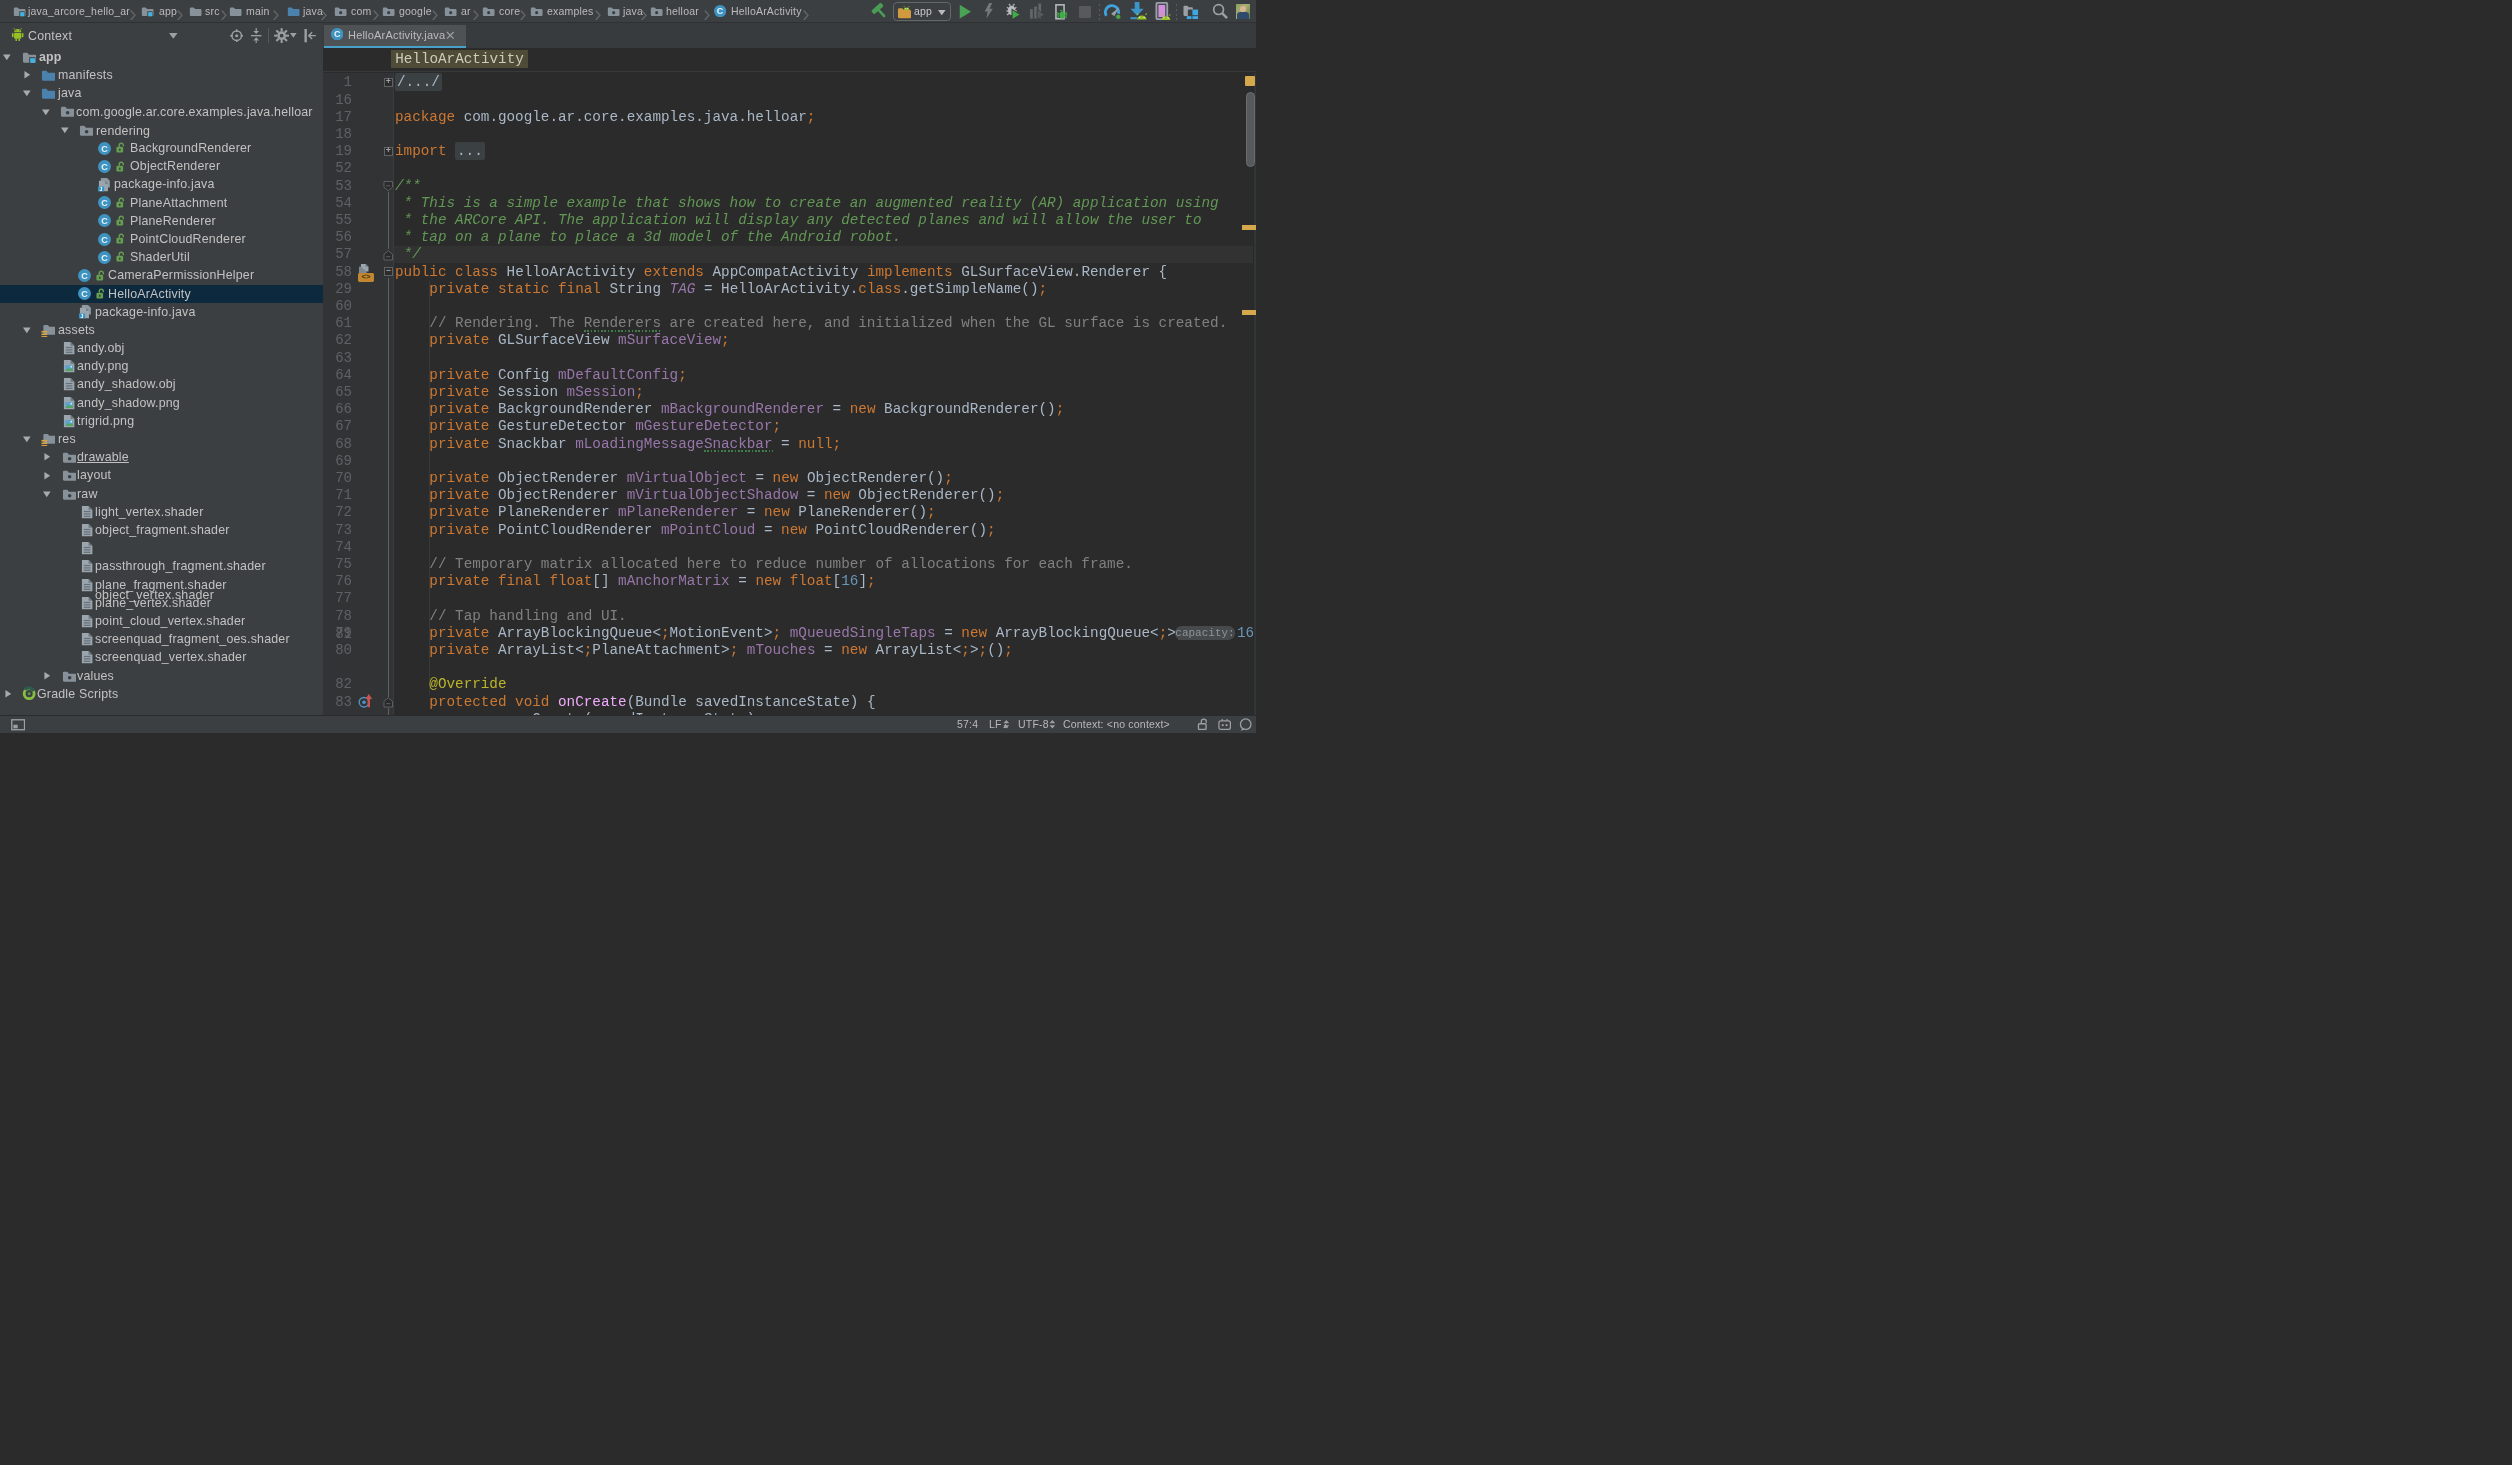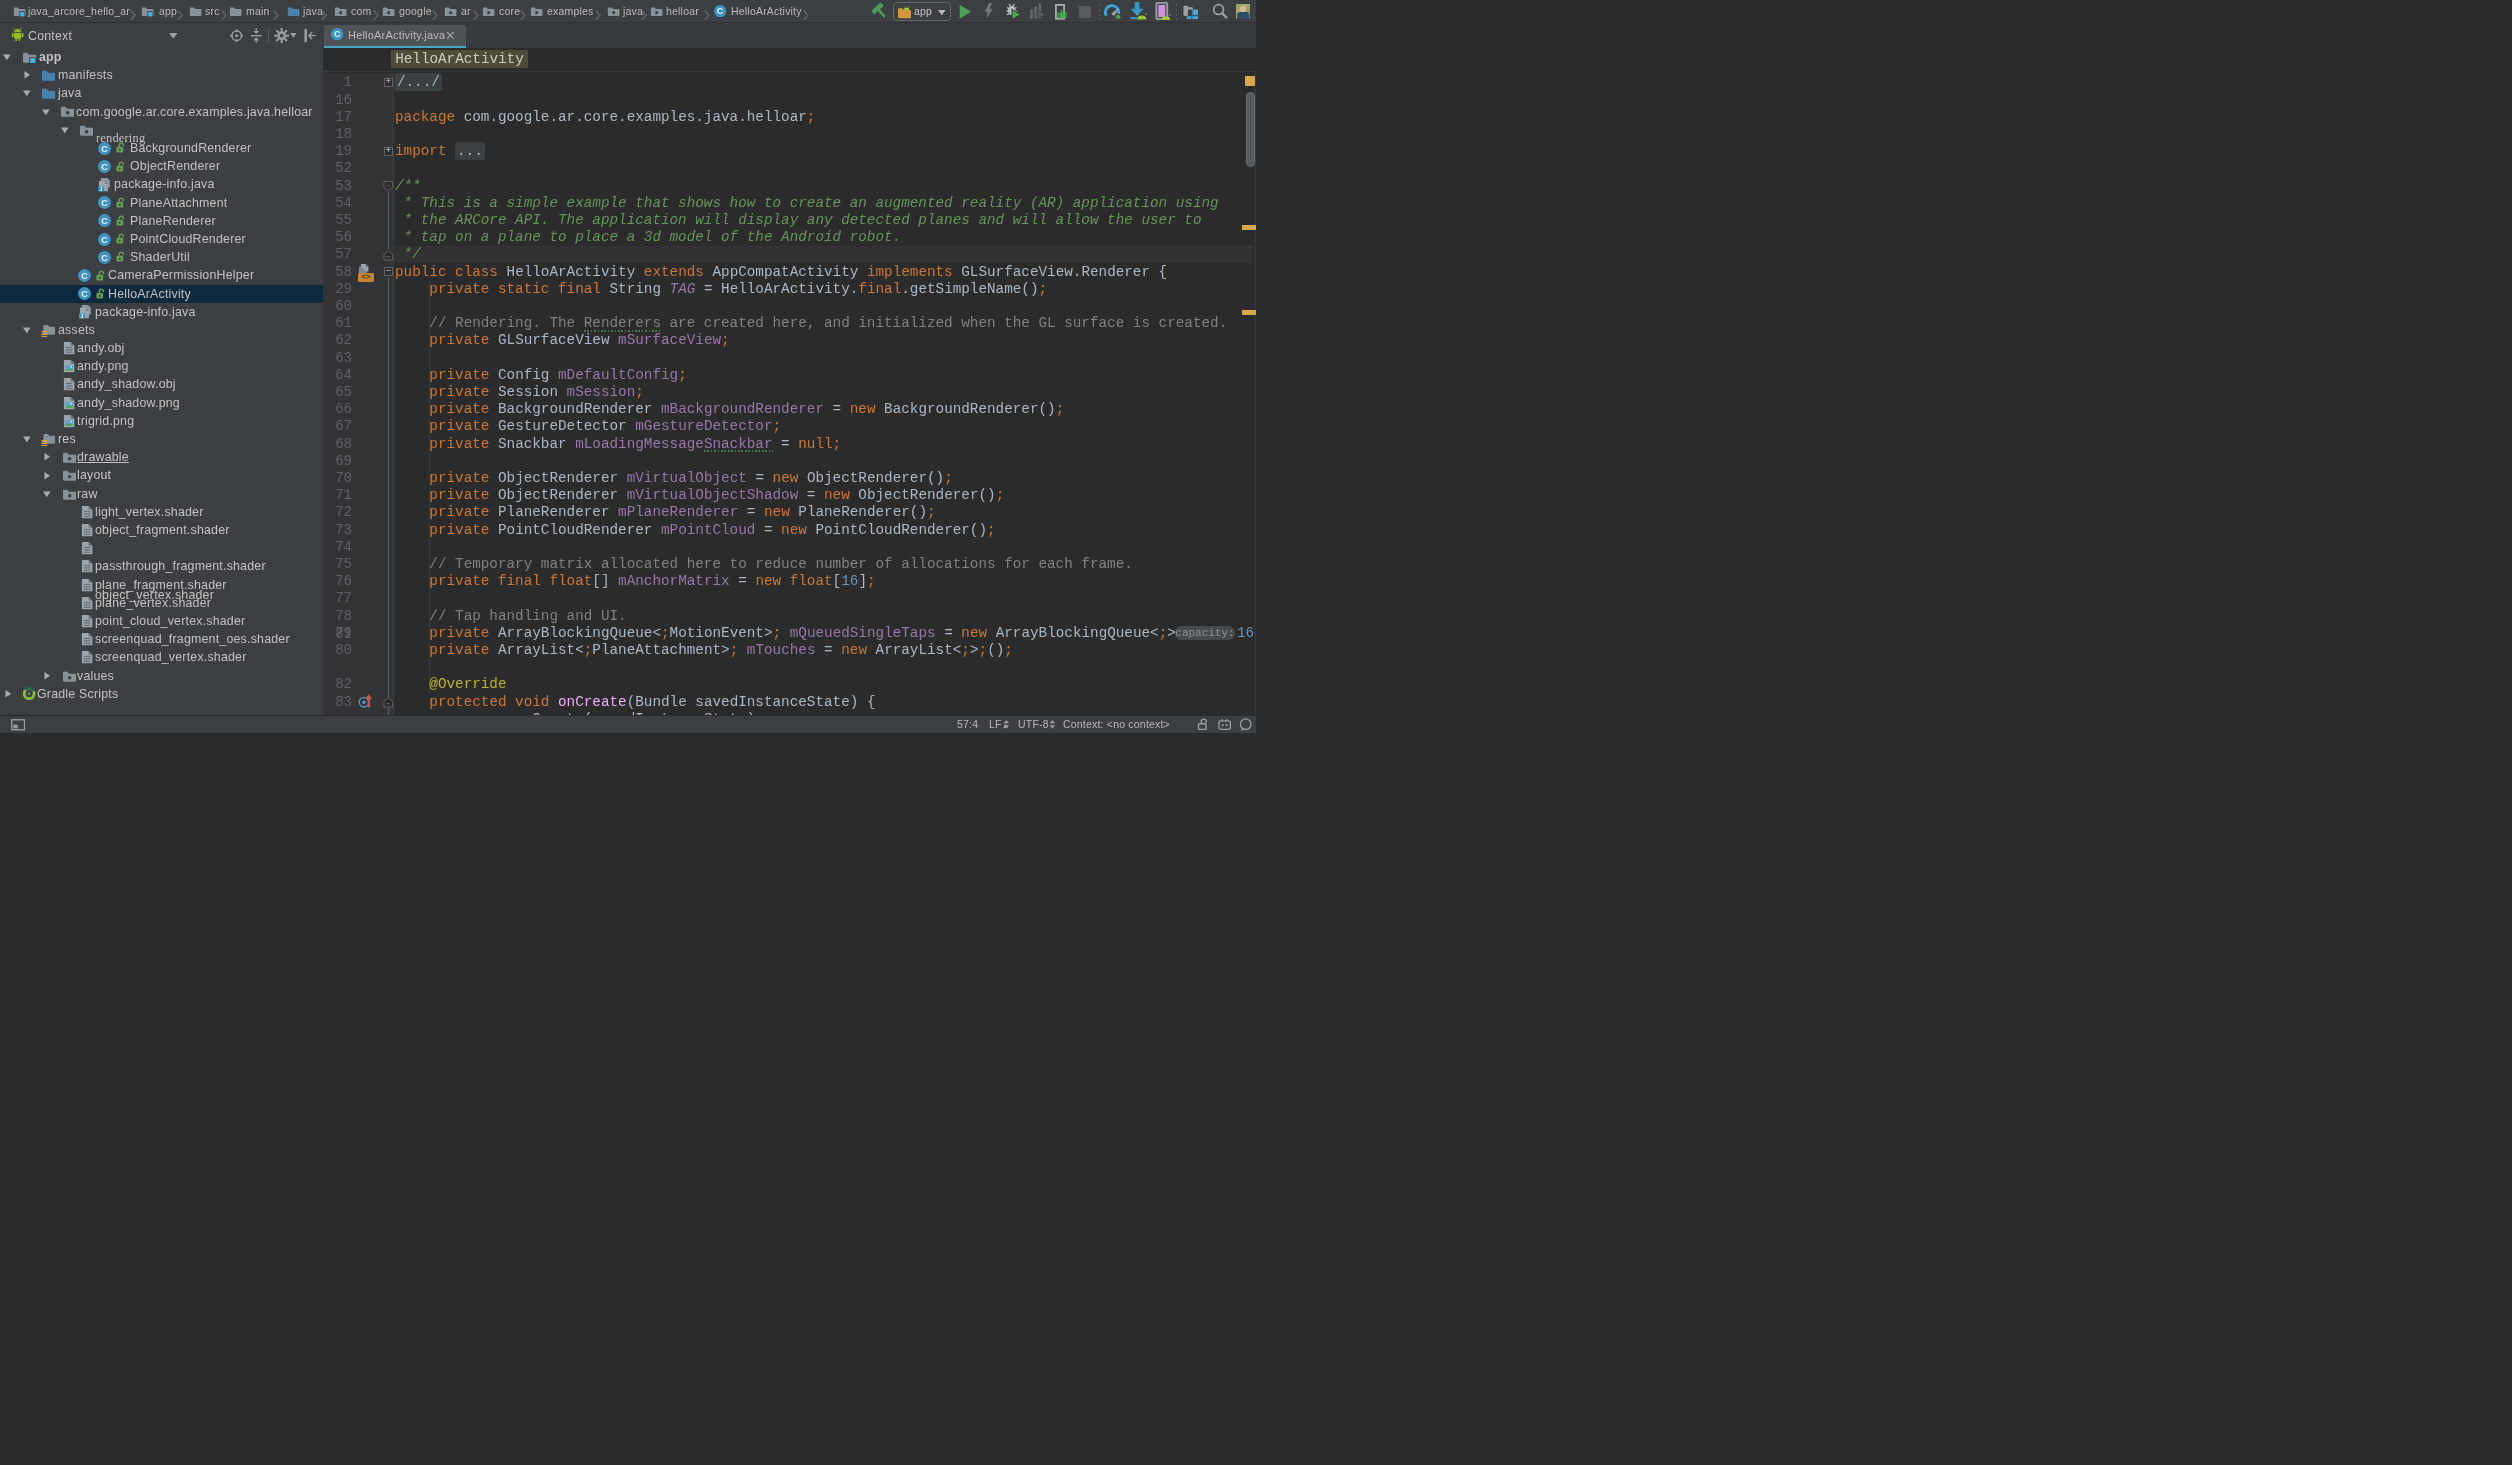--- a/index.html
+++ b/index.html
@@ -343,21 +343,21 @@
     </svg>
     <div class="abs lbl" style="left:76px;top:103px;height:18px;line-height:18px;">com.google.ar.core.examples.java.helloar</div>
     <div class="trow" style="top:121px"></div>
     <svg class="abs" style="left:61px;top:126px" width="7.6" height="8.6" viewBox="0 0 8 9">
       <path d="M0 1.5 h8 l-4 6 z" fill="#a7abae"></path>
     </svg>
     <svg class="abs" style="left:79px;top:123px" width="14.3" height="14.3" viewBox="0 0 15 15">
       <path d="M1 4.2 q0-1.2 1.2-1.2 h3.4 l1.7 1.9 h6.5 q1.2 0 1.2 1.2 v6 q0 1.2-1.2 1.2 H2.2 Q1 13.3 1 12.1 z" fill="#87919a"></path>
       <circle cx="8" cy="9.2" r="1.9" fill="#3c3f41"></circle>
     </svg>
-    <div class="abs lbl" style="left:96px;top:129px;height:18px;line-height:18px;font-family:Liberation Serif, serif;">rendering</div>
+    <div class="abs lbl" style="left:96px;top:122px;height:18px;line-height:18px;">rendering</div>
     <div class="trow" style="top:139px"></div>
     <svg class="abs" style="left:98px;top:142px" width="13" height="13" viewBox="0 0 13.6 13.6">
       <circle cx="6.8" cy="6.8" r="6.8" fill="#3f93c1"></circle>
       <text x="6.8" y="10.2" text-anchor="middle" fill="#e8f4fa" font-family="Liberation Sans" font-size="9.5" font-weight="bold">C</text>
     </svg>
     <svg class="abs" style="left:115px;top:142px" width="10.5" height="11.5" viewBox="0 0 11 12">
       <path d="M4.5 5 V3.4 a2.1 2.1 0 0 1 4.2 0 V4.4" fill="none" stroke="#659e50" stroke-width="1.5"></path>
       <rect x="1.5" y="5" width="7" height="6" rx="1.2" fill="#659e50"></rect>
       <rect x="4.2" y="7" width="1.6" height="2.2" fill="#3c3f41"></rect>
     </svg>
@@ -703,21 +703,21 @@
     <div class="cl" style="top:195px"><span class="d"> * This is a simple example that shows how to create an augmented reality (AR) application using</span></div>
     <div class="ln" style="left:323px;top:212px">55</div>
     <div class="cl" style="top:212px"><span class="d"> * the ARCore API. The application will display any detected planes and will allow the user to</span></div>
     <div class="ln" style="left:323px;top:229px">56</div>
     <div class="cl" style="top:229px"><span class="d"> * tap on a plane to place a 3d model of the Android robot.</span></div>
     <div class="ln" style="left:323px;top:246px">57</div>
     <div class="cl" style="top:246px"><span class="d"> */</span></div>
     <div class="ln" style="left:323px;top:264px">58</div>
     <div class="cl" style="top:264px"><span class="k">public class </span><span class="t">HelloArActivity </span><span class="k">extends </span><span class="t">AppCompatActivity </span><span class="k">implements </span><span class="t">GLSurfaceView.Renderer {</span></div>
     <div class="ln" style="left:323px;top:281px">29</div>
-    <div class="cl" style="top:281px"><span class="t">    </span><span class="k">private static final </span><span class="t">String </span><span class="fi">TAG</span><span class="t"> = HelloArActivity.</span><span class="k">final</span><span class="t">.getSimpleName()<span class="k">;</span></span></div>
+    <div class="cl" style="top:281px"><span class="t">    </span><span class="k">private static final </span><span class="t">String </span><span class="fi">TAG</span><span class="t"> = HelloArActivity.</span><span class="k">class</span><span class="t">.getSimpleName()<span class="k">;</span></span></div>
     <div class="ln" style="left:323px;top:298px">60</div>
     <div class="ln" style="left:323px;top:315px">61</div>
     <div class="cl" style="top:315px"><span class="c">    // Rendering. The Renderers are created here, and initialized when the GL surface is created.</span></div>
     <div class="ln" style="left:323px;top:332px">62</div>
     <div class="cl" style="top:332px"><span class="t">    </span><span class="k">private </span><span class="t">GLSurfaceView </span><span class="f">mSurfaceView</span><span class="t"><span class="k">;</span></span></div>
     <div class="ln" style="left:323px;top:350px">63</div>
     <div class="ln" style="left:323px;top:367px">64</div>
     <div class="cl" style="top:367px"><span class="t">    </span><span class="k">private </span><span class="t">Config </span><span class="f">mDefaultConfig</span><span class="t"><span class="k">;</span></span></div>
     <div class="ln" style="left:323px;top:384px">65</div>
     <div class="cl" style="top:384px"><span class="t">    </span><span class="k">private </span><span class="t">Session </span><span class="f">mSession</span><span class="t"><span class="k">;</span></span></div>

